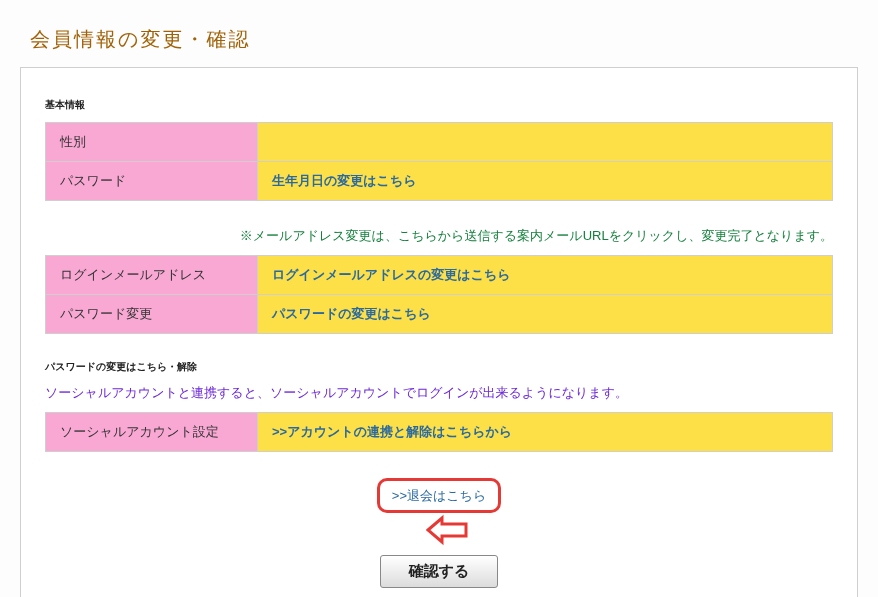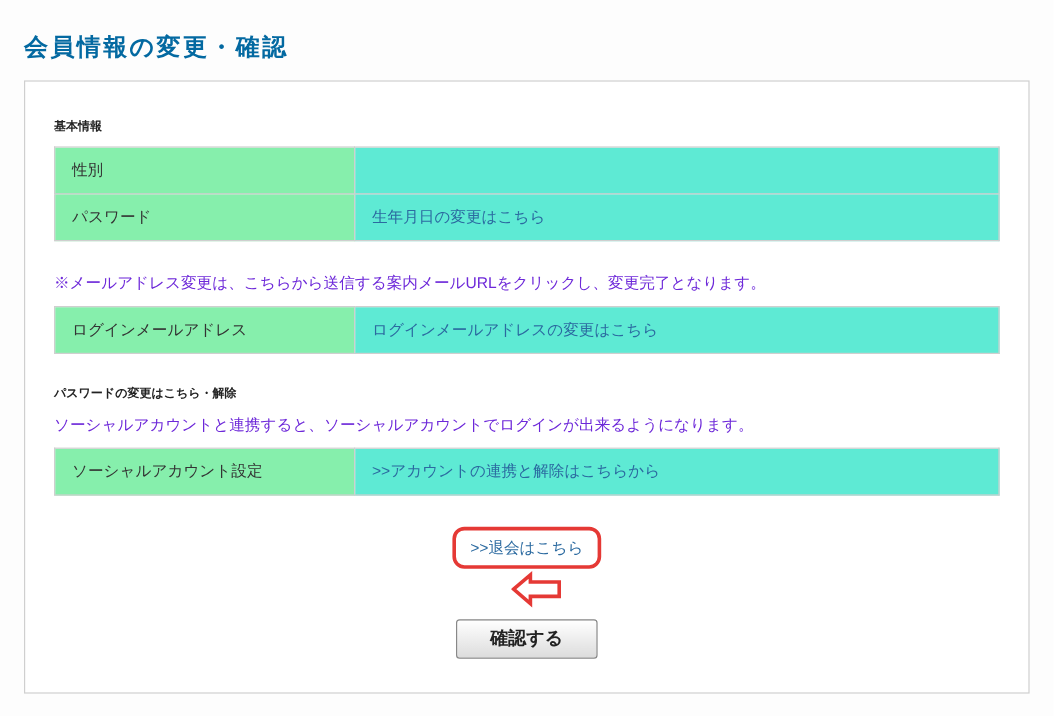--- a/index.html
+++ b/index.html
@@ -6,69 +6,71 @@
   body {
     margin: 0;
     padding: 18px 20px;
     font-family: "Hiragino Kaku Gothic ProN", "メイリオ", Meiryo, "MS PGothic", sans-serif;
     font-size: 13px;
     color: #333;
     background: #fdfdfd;
     width: 878px;
   }
   .page-title {
-    color: #0369a1;
+    color: #a16207;
     font-size: 20px;
-    font-weight: bold;
+    font-weight: normal;
     letter-spacing: 2px;
-    margin: 8px 0 14px 0;
+    margin: 8px 0 14px 10px;
   }
   .panel {
     border: 1px solid #cfcfcf;
     padding: 24px 24px 28px 24px;
     background: #fff;
   }
   .section-title {
     font-size: 10px;
     font-weight: bold;
     color: #222;
     margin: 6px 0 10px 0;
   }
   .section-desc {
     font-size: 13px;
     color: #6d28d9;
     margin: 0 0 10px 0;
   }
   .section-note {
-    color: #6d28d9;
+    color: #15803d;
     font-size: 13px;
     margin: 0 0 10px 0;
+    text-align: right;
   }
   table.info {
     width: 100%;
     border-collapse: collapse;
     table-layout: fixed;
     margin-bottom: 26px;
   }
   table.info th,
   table.info td {
     border: 1px solid #cfcfcf;
     padding: 10px 14px;
     text-align: left;
     font-size: 13px;
     vertical-align: middle;
   }
   table.info th {
-    width: 250px;
-    background: #86efac;
+    width: 212px;
+    background: #f9a8d4;
     font-weight: normal;
     color: #333;
   }
   table.info td {
-    background: #5eead4;
+    background: #fde047;
+    font-weight: bold;
   }
   a.link {
     color: #2b6aa0;
     text-decoration: none;
     font-size: 13px;
   }
 
   .withdraw-row {
     position: relative;
     display: flex;
@@ -136,20 +138,26 @@
 
   <p class="section-note">※メールアドレス変更は、こちらから送信する案内メールURLをクリックし、変更完了となります。</p>
   <table class="info">
     <tbody>
         <tr>
       <th>ログインメールアドレス</th>
       <td>
         <a href="#" class="link">ログインメールアドレスの変更はこちら</a>
       </td>
     </tr>
+    <tr>
+      <th>パスワード変更</th>
+      <td>
+        <a href="#" class="link">パスワードの変更はこちら</a>
+      </td>
+    </tr>
   </tbody>
     </table>
 
   <div class="section-title">パスワードの変更はこちら・解除</div>
   <p class="section-desc">ソーシャルアカウントと連携すると、ソーシャルアカウントでログインが出来るようになります。</p>
   <table class="info">
     <tbody>
         <tr>
       <th>ソーシャルアカウント設定</th>
       <td>

